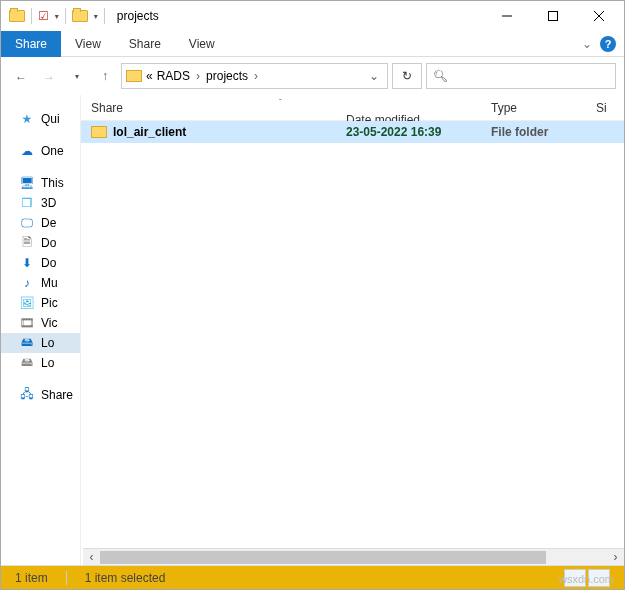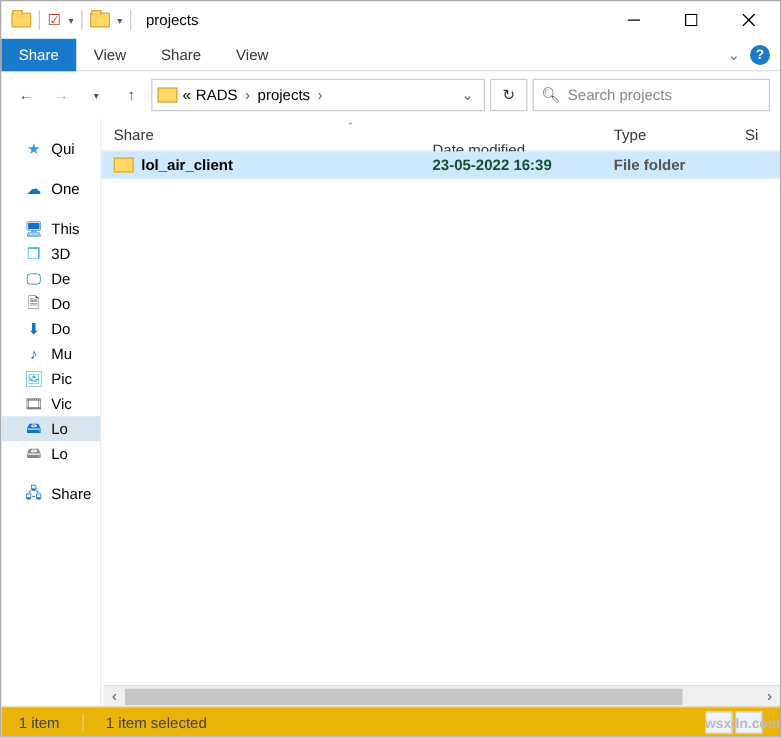--- a/index.html
+++ b/index.html
@@ -61,21 +61,21 @@
     
     .hscroll { height:17px; background:#f0f0f0; display:flex; align-items:center; border-top:1px solid #ddd; margin-left:2px; }
     .hscroll .sc-btn { width:17px; height:17px; display:flex; align-items:center; justify-content:center; color:#555; background:#f0f0f0; }
     .hscroll .sc-track { flex:1; height:17px; background:#f0f0f0; position:relative; }
     .hscroll .sc-thumb { position:absolute; left:0; top:2px; height:13px; width:88%; background:#c6c6c6; }
     
     .statusbar { position:absolute; left:0; right:0; bottom:0; height:24px; border-top:1px solid #ddd; display:flex; align-items:center; padding:0 14px; color:#444; gap:18px; background:#eab308; }
     .statusbar .sb-sep { width:1px; height:14px; background:#ccc; }
     .statusbar .view-toggles { margin-left:auto; display:flex; gap:2px; }
     .view-btn { width:22px; height:18px; border:1px solid #ccc; background:#eef4fa; }
-    .watermark { position:absolute; right:0; bottom:4px; color:#bbb; font-size:11px;font-weight:bold; }
+    .watermark { position:absolute; right:10px; bottom:4px; color:#bbb; font-size:11px; }
   </style>
 </head>
 <body>
 
 <div class="titlebar">
   <div class="qat">
     <span class="folder-icon"></span>
     <span class="qat-sep"></span>
     <span style="color:#c0392b;">☑</span>
     <span style="color:#555;font-size:8px;">▾</span>
@@ -126,21 +126,20 @@
     <span class="crumb">«</span>
     <span class="crumb">RADS</span>
     <span class="crumb-sep">›</span>
     <span class="crumb">projects</span>
     <span class="crumb-sep">›</span>
     <span class="addr-drop">⌄</span>
   </div>
   <div class="refresh-btn">↻</div>
   <div class="search-box">
     <span style="color:#555;">🔍︎</span>
-    <input placeholder="Search projects" style="">
   </div>
 </div>
 
 <div class="content-area">
   <div class="sidebar">
     <div class="side-item">
         <span class="side-icon" style="color:#3b99de;">★</span>
         <span>Qui</span>
       </div>
     <div class="side-group-gap"></div>

